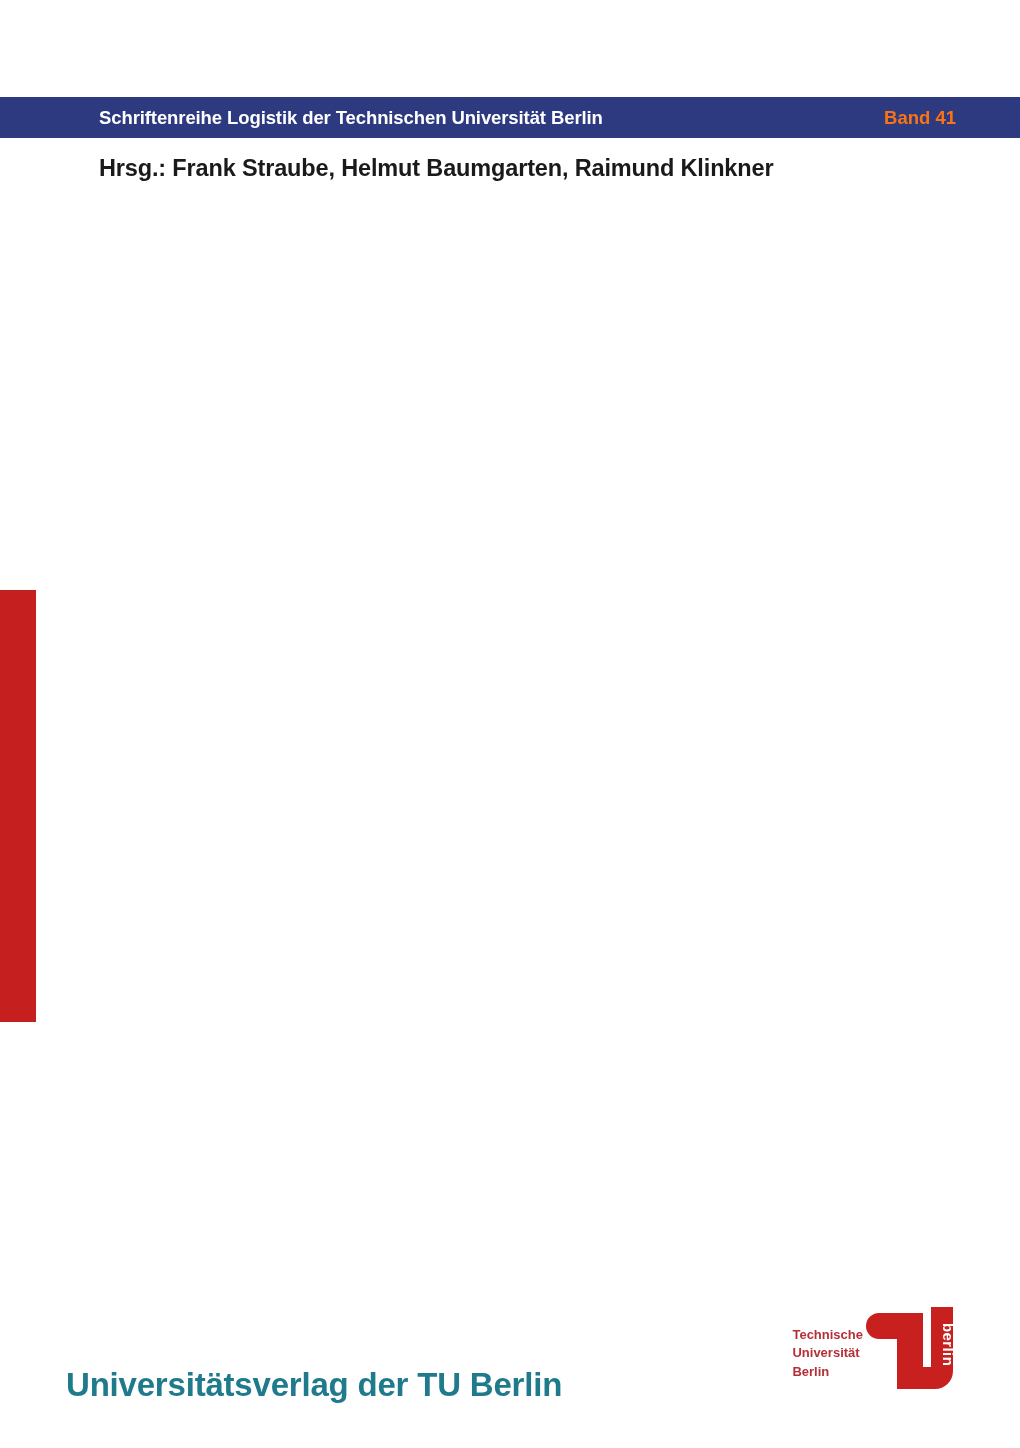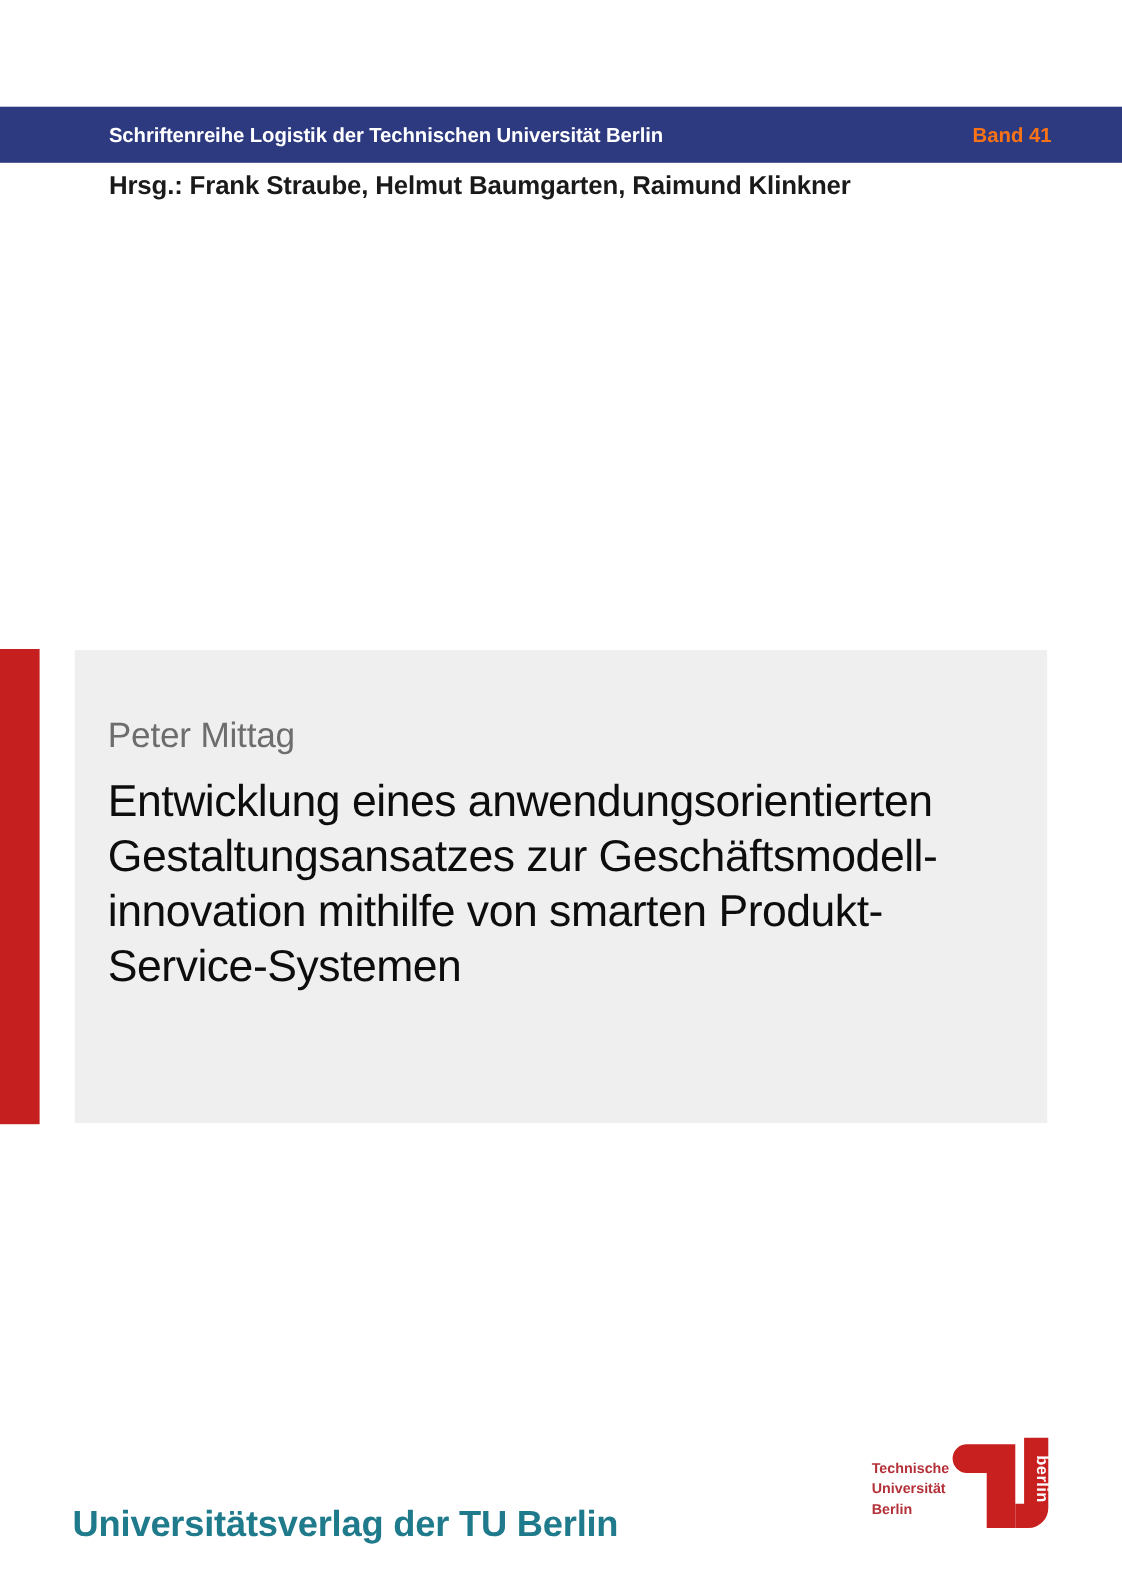--- a/index.html
+++ b/index.html
@@ -21,21 +21,21 @@
     background: #ffffff;
     overflow: hidden;
   }
 
   
   #series-banner {
     position: absolute;
     left: 0;
     top: 97px;
     width: 1020px;
-    height: 51px;
+    height: 41px;
     background: #2e3a80;
     display: flex;
     align-items: center;
     justify-content: space-between;
     box-sizing: border-box;
     padding: 0 64px 0 99px;
   }
   #series-title {
     color: #ffffff;
     font-size: 18.5px;
@@ -148,29 +148,20 @@
 
   <div id="series-banner">
     <div id="series-title">Schriftenreihe Logistik der Technischen Universität Berlin</div>
     <div id="series-volume">Band 41</div>
   </div>
 
   <div id="editors">Hrsg.: Frank Straube, Helmut Baumgarten, Raimund Klinkner</div>
 
   <div id="accent-bar"></div>
 
-  <div id="title-panel">
-    <div id="author-name">Peter Mittag</div>
-    <div id="book-title">
-      <span class="tline">Entwicklung eines anwendungsorientierten</span>
-      <span class="tline">Gestaltungsansatzes zur Geschäftsmodell-</span>
-      <span class="tline">innovation mithilfe von smarten Produkt-</span>
-      <span class="tline">Service-Systemen</span>
-    </div>
-  </div>
 
   <div id="publisher">Universitätsverlag der TU Berlin</div>
 
   <div id="tu-logo">
     <div id="tu-logo-wordmark">
       <span>Technische</span>
       <span>Universität</span>
       <span>Berlin</span>
     </div>
     <svg id="tu-logo-mark" viewBox="0 0 112 112">

